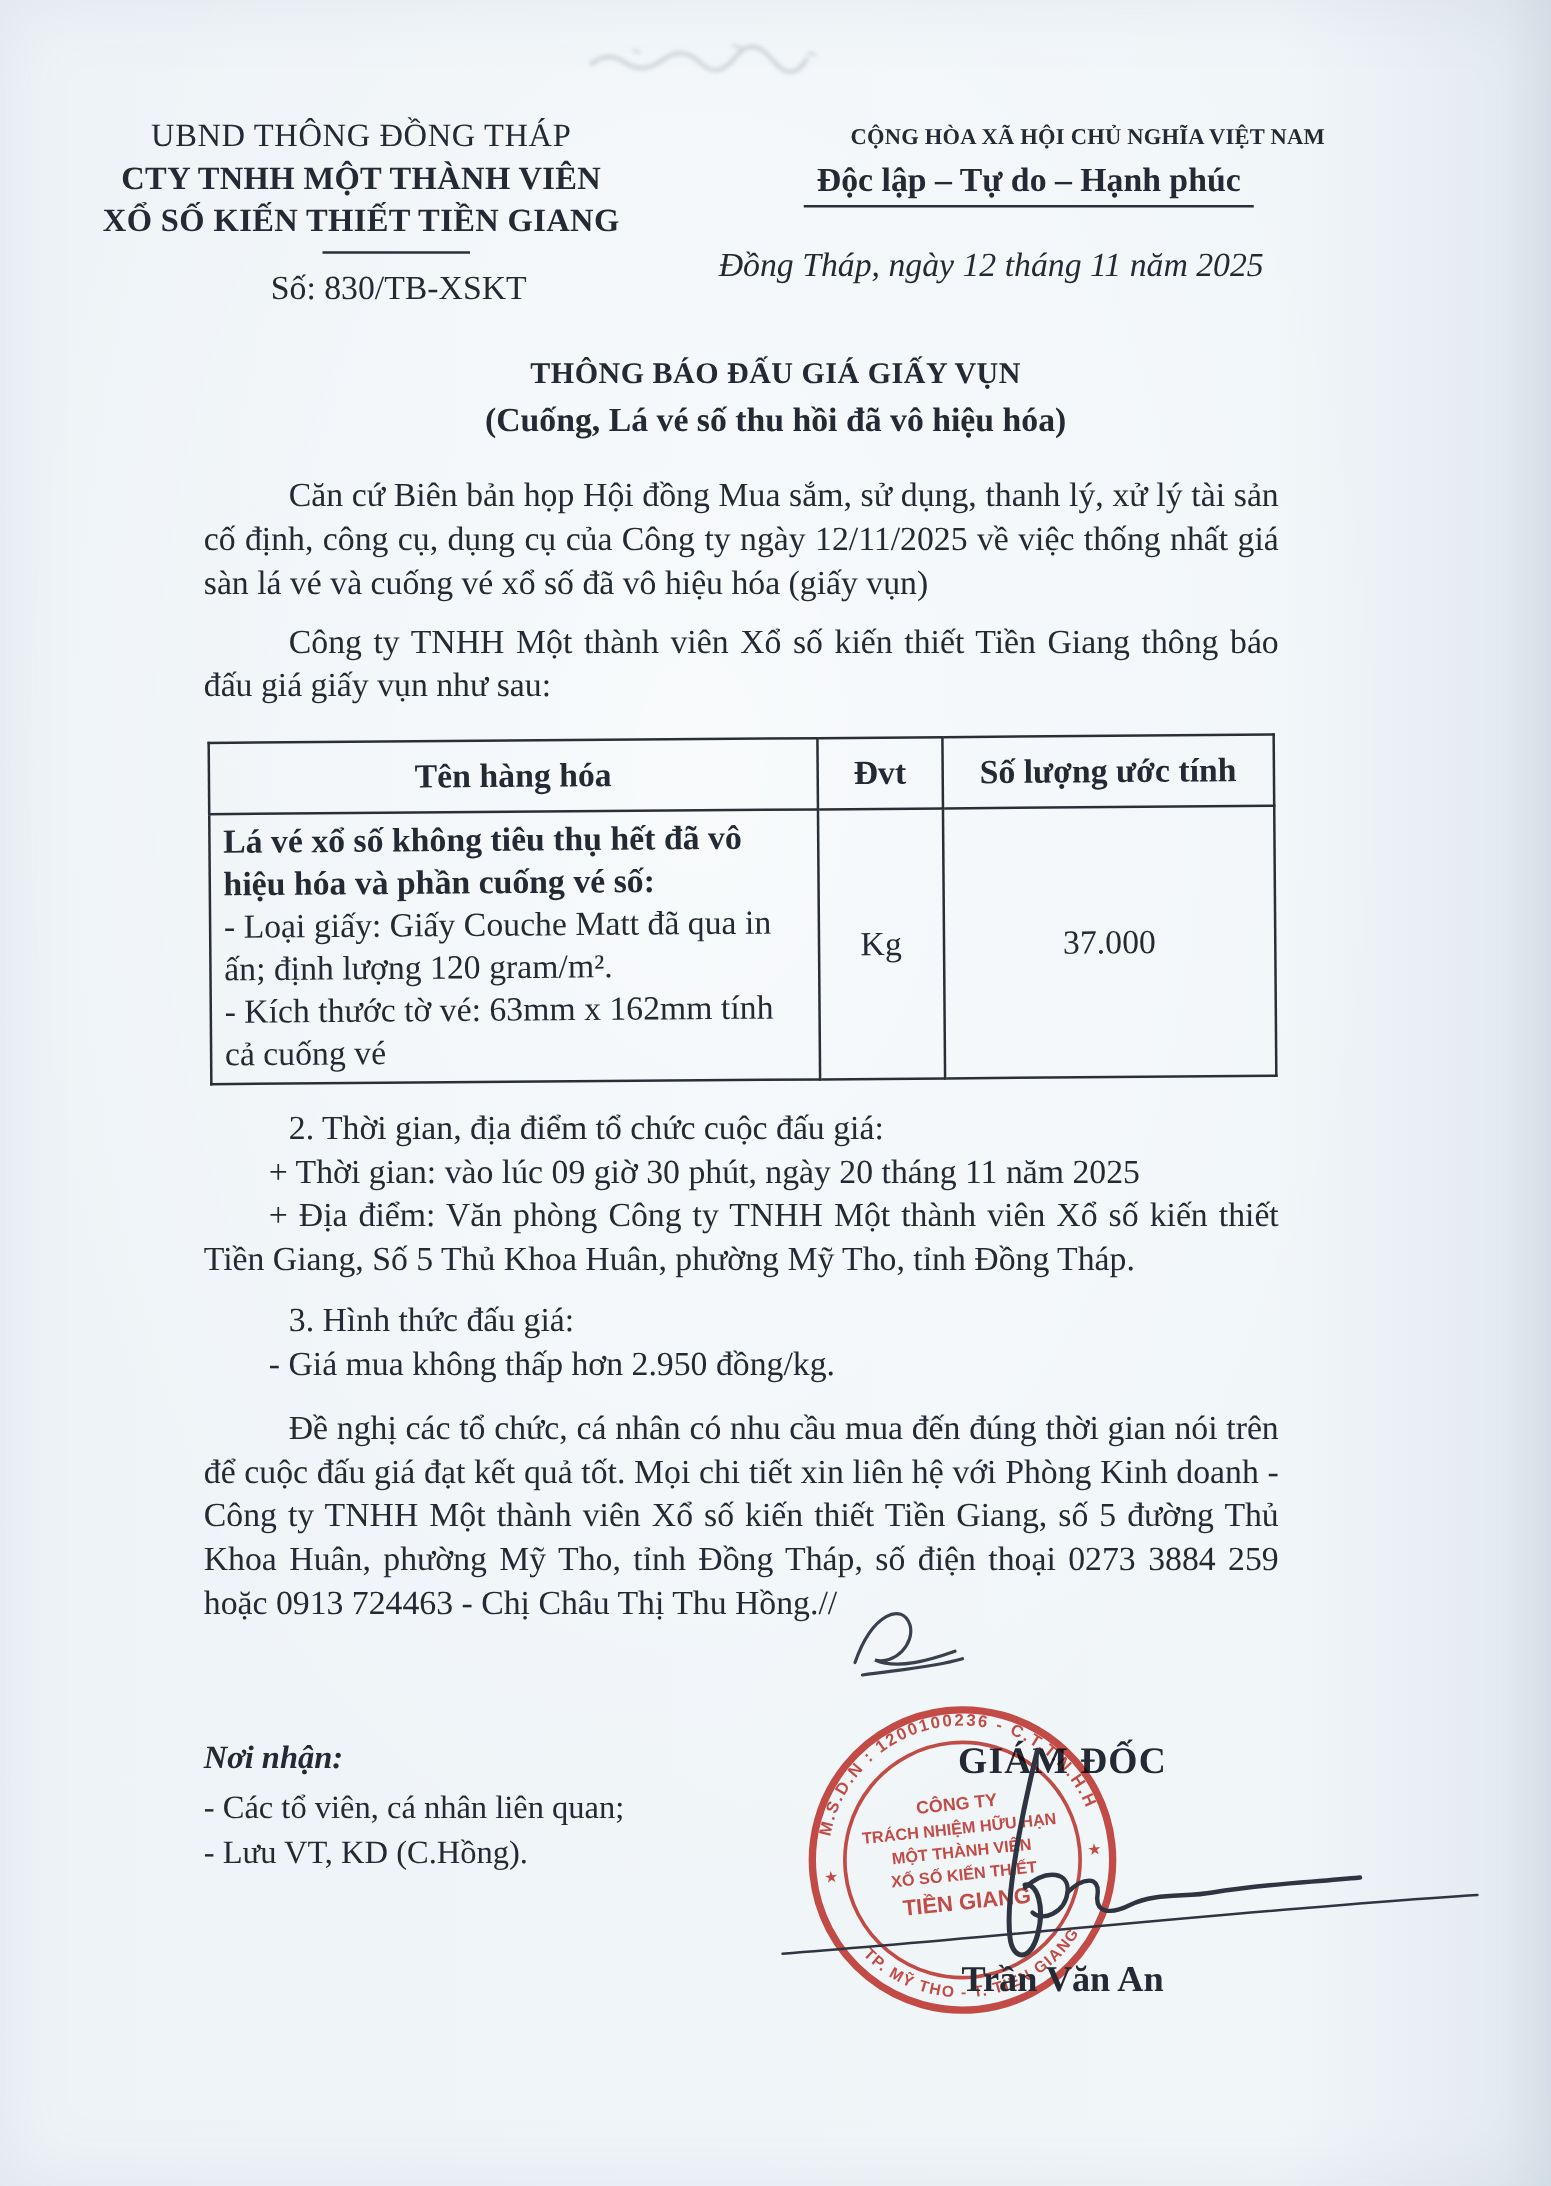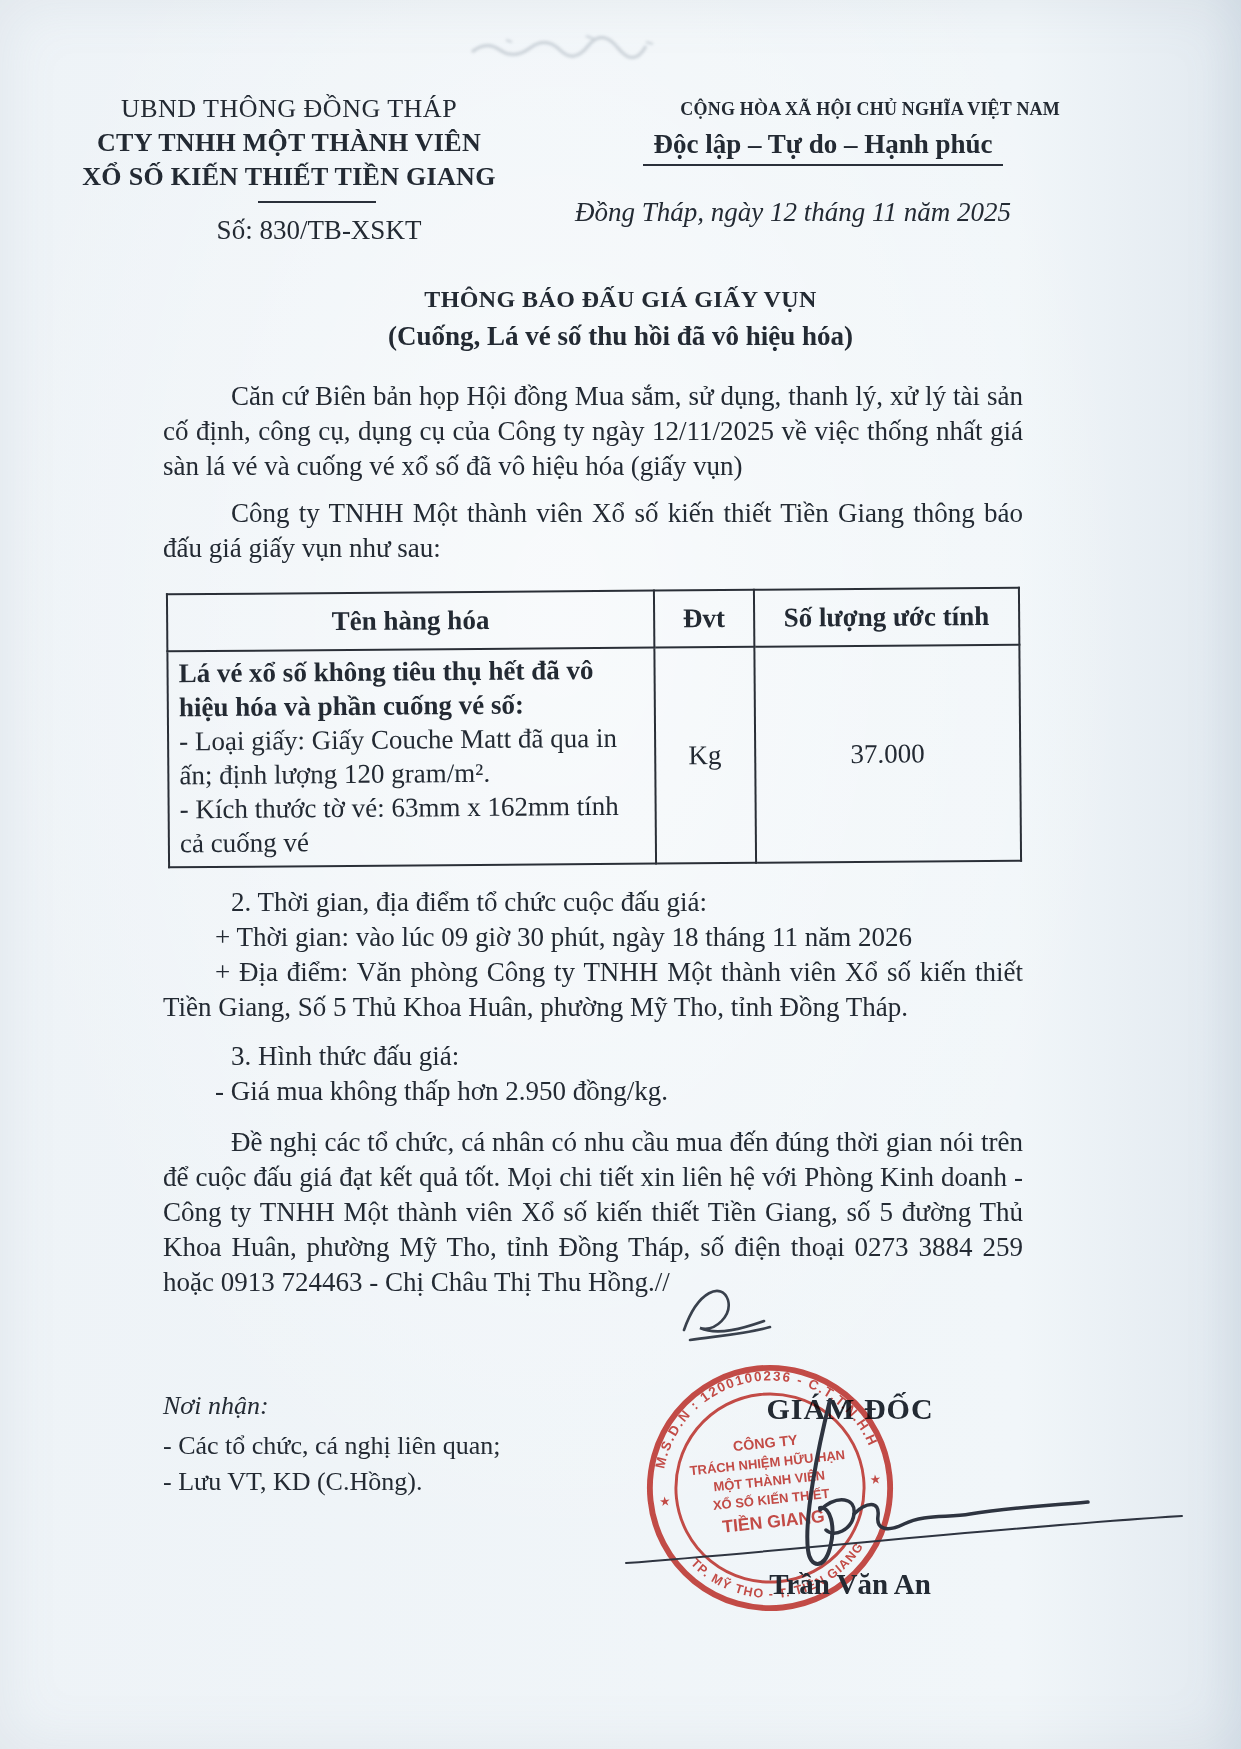--- a/index.html
+++ b/index.html
@@ -49,21 +49,21 @@
     transform:rotate(-0.45deg);
   }
   table.items th, table.items td { border:2.5px solid #2a2f37; font-size:27px; }
   table.items th { font-weight:bold; padding:12px 4px; }
   td.c-name { padding:4px 10px 6px 10px; line-height:34px; }
   td.c-name .bold { font-weight:bold; }
   td.c-unit, td.c-qty { text-align:center; vertical-align:middle; }
   .w-name { width:488px; } .w-unit { width:100px; } .w-qty { width:266px; }
   
   .recipients { position:absolute; left:163px; top:1388px; font-size:26px; line-height:36px; }
-  .recipients .lbl { font-weight:normal; font-style:italic; margin-bottom:4px; }
+  .recipients .lbl { font-weight:bold; font-style:italic; margin-bottom:4px; }
   .director-title { position:absolute; left:700px; top:1392px; width:300px; text-align:center;
     font-size:30px; font-weight:bold; letter-spacing:1px; z-index:3; }
   .signer-name { position:absolute; left:690px; top:1568px; width:320px; text-align:center;
     font-size:29px; font-weight:bold; z-index:6; }
   .stamp { position:absolute; left:644px; top:1362px; width:252px; height:252px;
     z-index:4; opacity:.88; mix-blend-mode:multiply; transform:rotate(-6deg); pointer-events:none; }
   .signature { position:absolute; left:618px; top:1398px; width:572px; height:180px; z-index:5; pointer-events:none; }
   .hand-initial { position:absolute; left:672px; top:1278px; width:104px; height:72px; z-index:5; }
   .smudge { position:absolute; left:466px; top:28px; width:210px; height:40px; opacity:.4; filter:blur(1.6px); }
 </style>
@@ -114,39 +114,39 @@
           <div>- Loại giấy: Giấy Couche Matt đã qua in ấn; định lượng 120 gram/m².</div>
           <div>- Kích thước tờ vé: 63mm x 162mm tính cả cuống vé</div>
         </td>
         <td class="c-unit">Kg</td>
         <td class="c-qty">37.000</td>
       </tr>
     </tbody>
       </table>
 
     <p class="sec-head" style="margin-top:20px">2. Thời gian, địa điểm tổ chức cuộc đấu giá:</p>
-    <p style="text-indent:52px">+ Thời gian: vào lúc 09 giờ 30 phút, ngày 18 tháng 11 năm 2026</p>
+    <p style="text-indent:52px">+ Thời gian: vào lúc 09 giờ 30 phút, ngày 20 tháng 11 năm 2025</p>
     <p style="text-indent:52px">+ Địa điểm: Văn phòng Công ty TNHH Một thành viên Xổ số kiến thiết Tiền Giang, Số 5 Thủ Khoa Huân, phường Mỹ Tho, tỉnh Đồng Tháp.</p>
 
     <p class="sec-head" style="margin-top:14px">3. Hình thức đấu giá:</p>
     <p style="text-indent:52px">- Giá mua không thấp hơn 2.950 đồng/kg.</p>
 
     <p class="indent" style="margin-top:16px">Đề nghị các tổ chức, cá nhân có nhu cầu mua đến đúng thời gian nói trên để cuộc đấu giá đạt kết quả tốt. Mọi chi tiết xin liên hệ với Phòng Kinh doanh - Công ty TNHH Một thành viên Xổ số kiến thiết Tiền Giang, số 5 đường Thủ Khoa Huân, phường Mỹ Tho, tỉnh Đồng Tháp, số điện thoại 0273 3884 259 hoặc 0913 724463 - Chị Châu Thị Thu Hồng.//</p>
   </div>
 
   <svg class="hand-initial" viewBox="0 0 104 72">
     <g fill="none" stroke="#39414d" stroke-width="2.6" stroke-linecap="round">
       <path d="M12 52 C26 12 50 4 56 22 C60 37 44 54 28 50 C46 58 72 50 92 43"></path>
       <path d="M18 62 C45 58 74 56 98 49"></path>
     </g>
   </svg>
 
   <div class="recipients">
     <div class="lbl">Nơi nhận:</div>
-    <div>- Các tổ chức, cá nghị liên quan;</div>
+    <div>- Các tổ viên, cá nhân liên quan;</div>
     <div>- Lưu VT, KD (C.Hồng).</div>
   </div>
 
   <div class="director-title">GIÁM ĐỐC</div>
 
   <svg class="stamp" viewBox="0 0 300 300">
     <defs>
       <path id="arcTop" d="M 22 150 A 128 128 0 1 1 278 150" fill="none"></path>
       <path id="arcBot" d="M 42.7 225.1 A 131 131 0 0 0 257.3 225.1" fill="none"></path>
     </defs>

